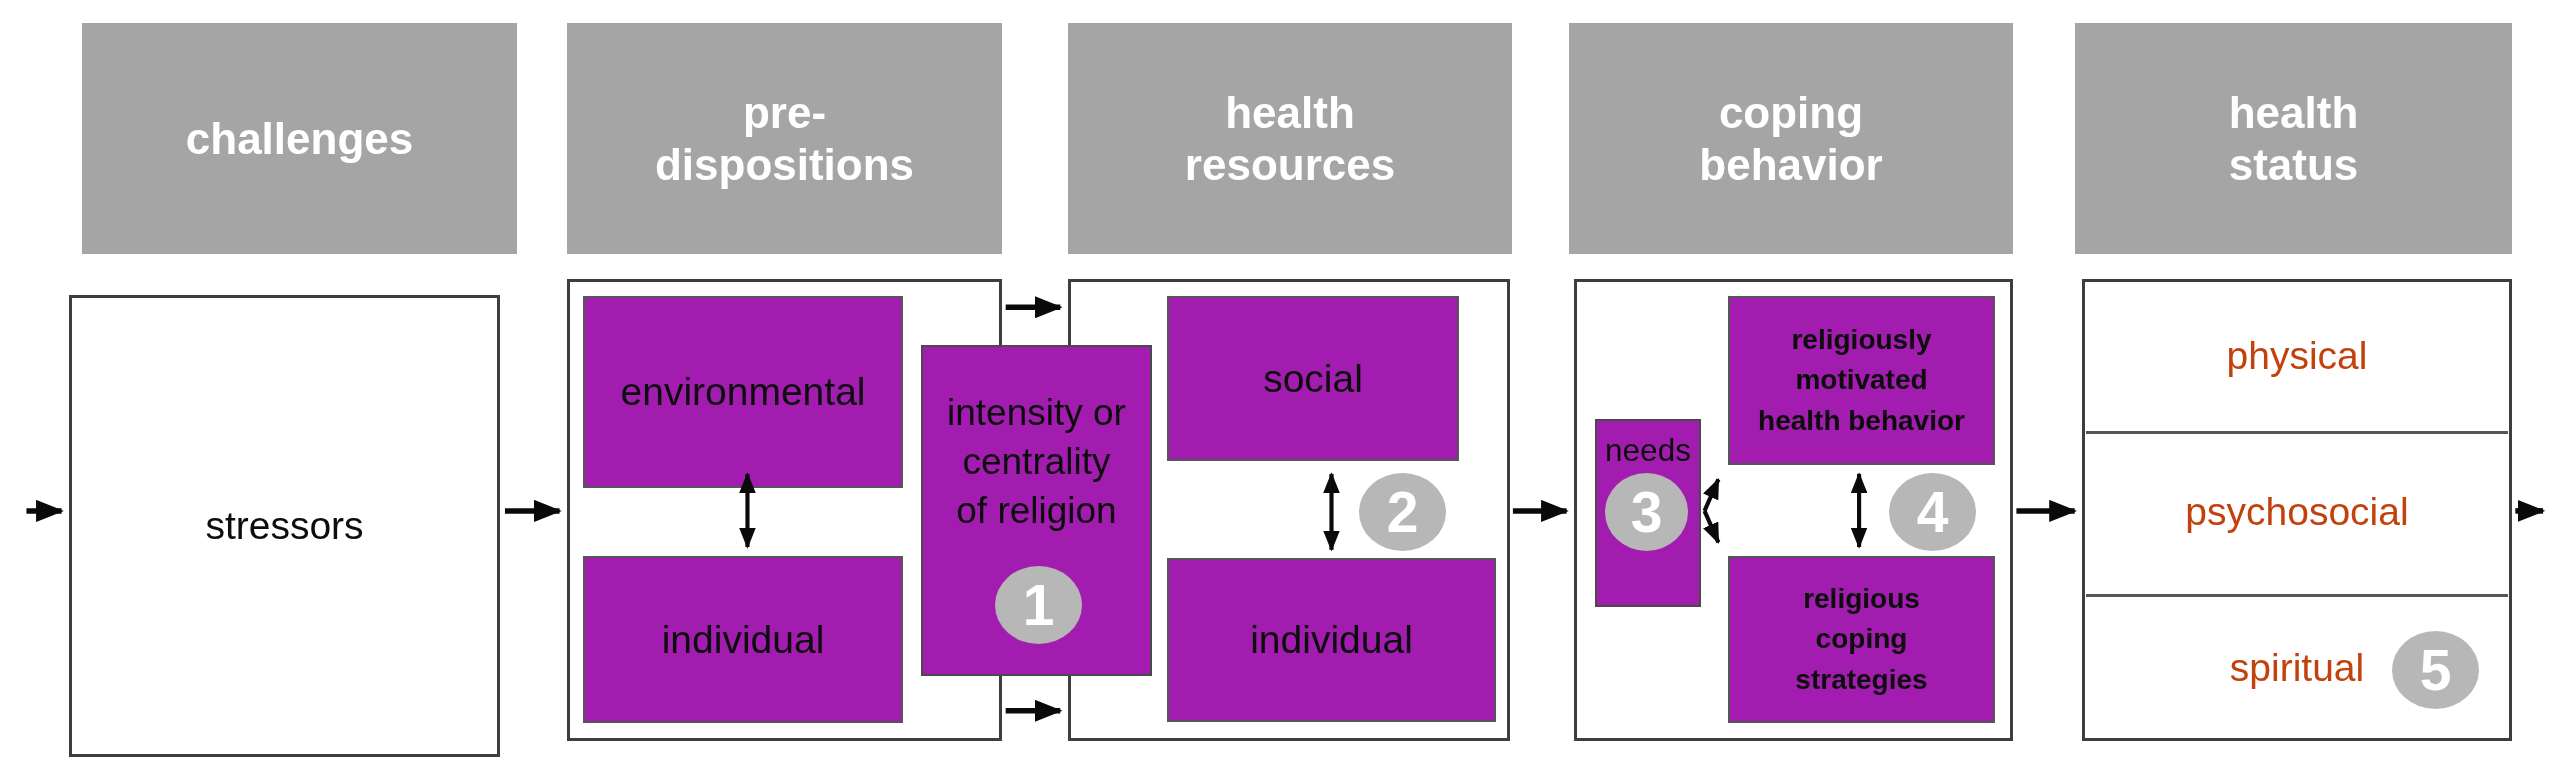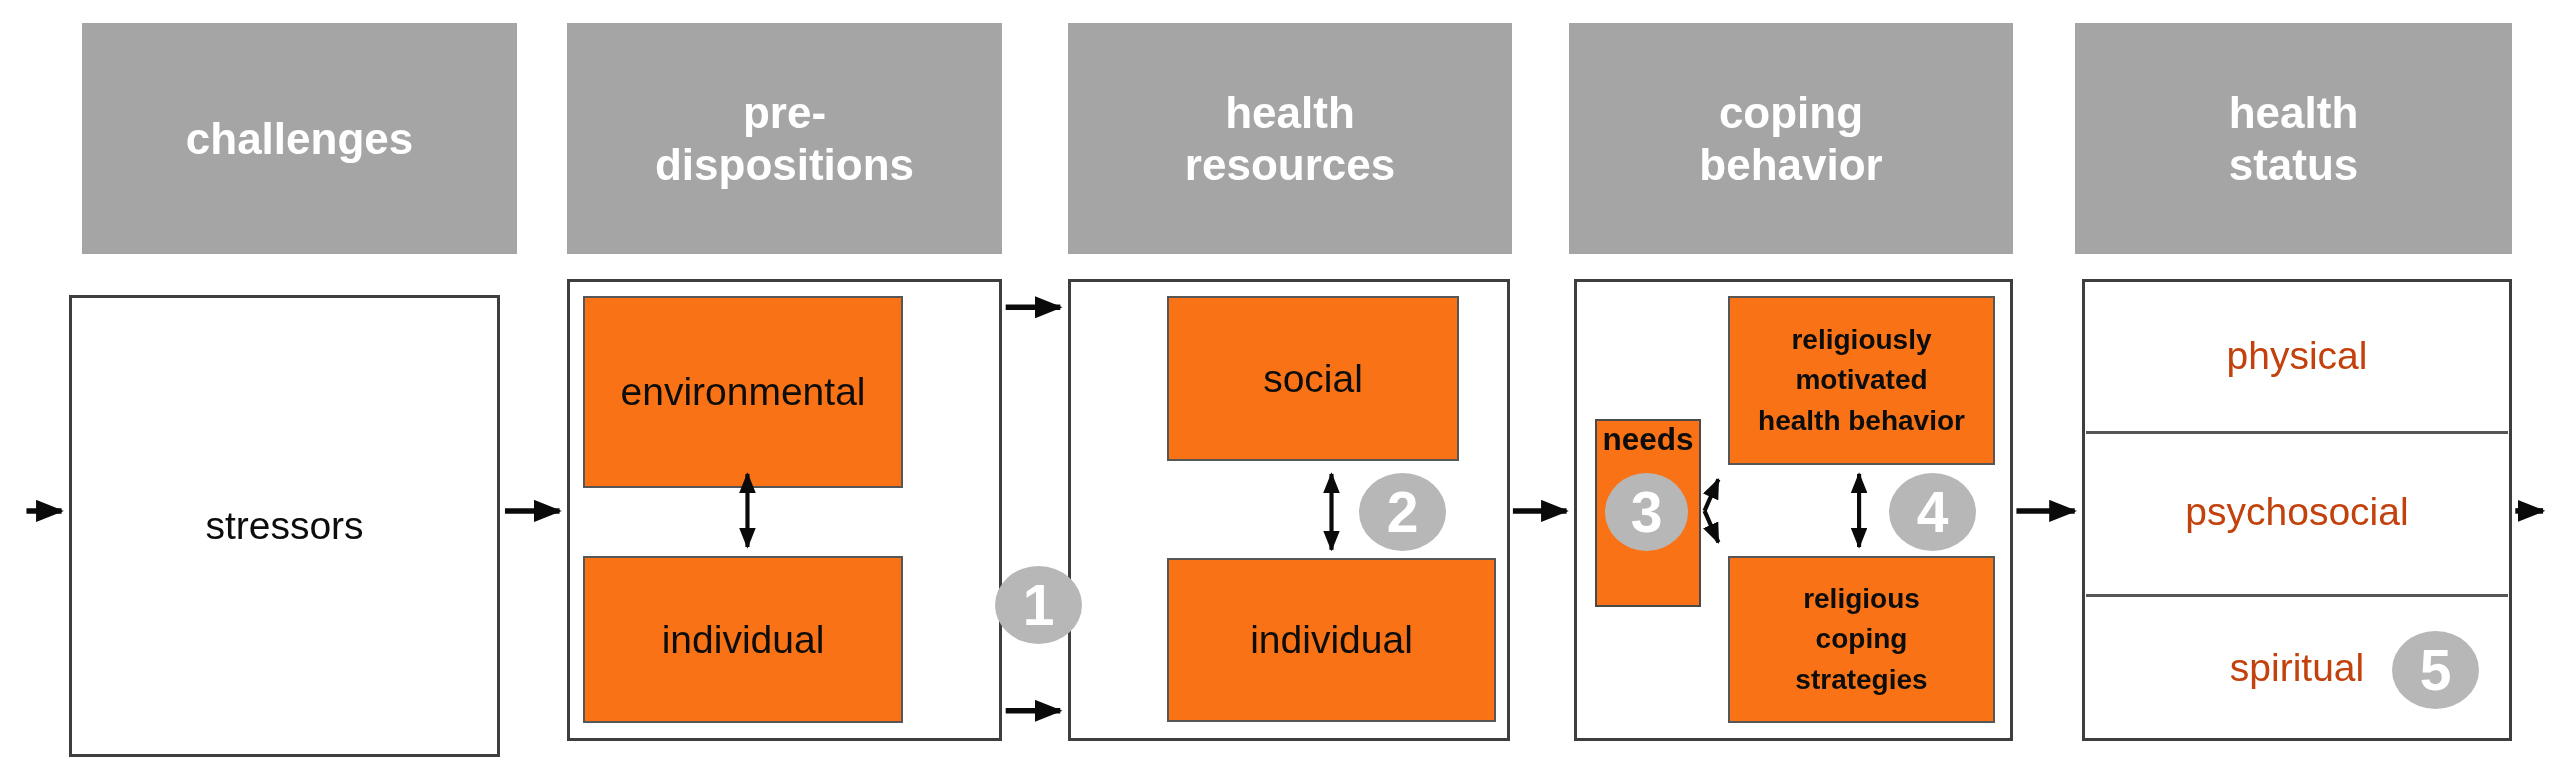--- a/index.html
+++ b/index.html
@@ -39,21 +39,21 @@
     display: flex;
     align-items: center;
     justify-content: center;
     text-align: center;
     font-size: 39px;
     color: #0d0d0d;
     margin-top: 16px;
   }
   .ibox {
     position: absolute;
-    background: #f97316;
+    background: #a21caf;
     border: 2.8px solid #565656;
     box-sizing: border-box;
     display: flex;
     align-items: center;
     justify-content: center;
     text-align: center;
     font-size: 39px;
     color: #0d0d0d;
     white-space: pre-line;
     z-index: 2;
@@ -64,22 +64,23 @@
     font-size: 37px;
     line-height: 1.33;
   }
   .ibox.small-bold {
     font-size: 28px;
     font-weight: bold;
     line-height: 1.43;
   }
   .ibox.needs {
     align-items: flex-start;
+    padding-top: 11px;
     font-size: 31.5px;
-    font-weight: bold;
+    font-weight: normal;
   }
   .cell {
     position: absolute;
     left: 2082px;
     width: 430px;
     display: flex;
     align-items: center;
     justify-content: center;
     text-align: center;
     font-size: 39px;
@@ -131,20 +132,23 @@
   <div class="hdr" style="left:2075px;width:437px">health
 status</div>
 
   <div class="obox center" style="left:69px;width:431px">
     <span>stressors</span>
   </div>
 
   <div class="obox" style="left:567px;width:435px"></div>
   <div class="ibox" style="left:583px;top:296px;width:320px;height:192px">environmental</div>
   <div class="ibox" style="left:583px;top:556px;width:320px;height:167px">individual</div>
+  <div class="ibox top-align" style="left:921px;top:345px;width:231px;height:331px;border-color:#4a4a4a;z-index:2">intensity or
+centrality
+of religion</div>
   <div class="badge" style="left:995px;top:566px;width:87px;height:78px">1</div>
 
   <div class="obox" style="left:1068px;width:442px"></div>
   <div class="ibox" style="left:1167px;top:296px;width:292px;height:165px">social</div>
   <div class="ibox" style="left:1167px;top:558px;width:329px;height:164px">individual</div>
   <div class="badge" style="left:1359px;top:473px;width:87px;height:78px">2</div>
 
   <div class="obox" style="left:1574px;width:439px"></div>
   <div class="ibox needs" style="left:1595px;top:419px;width:106px;height:188px;border-color:#4a4a4a">needs</div>
   <div class="badge" style="left:1605px;top:473px;width:83px;height:78px">3</div>

